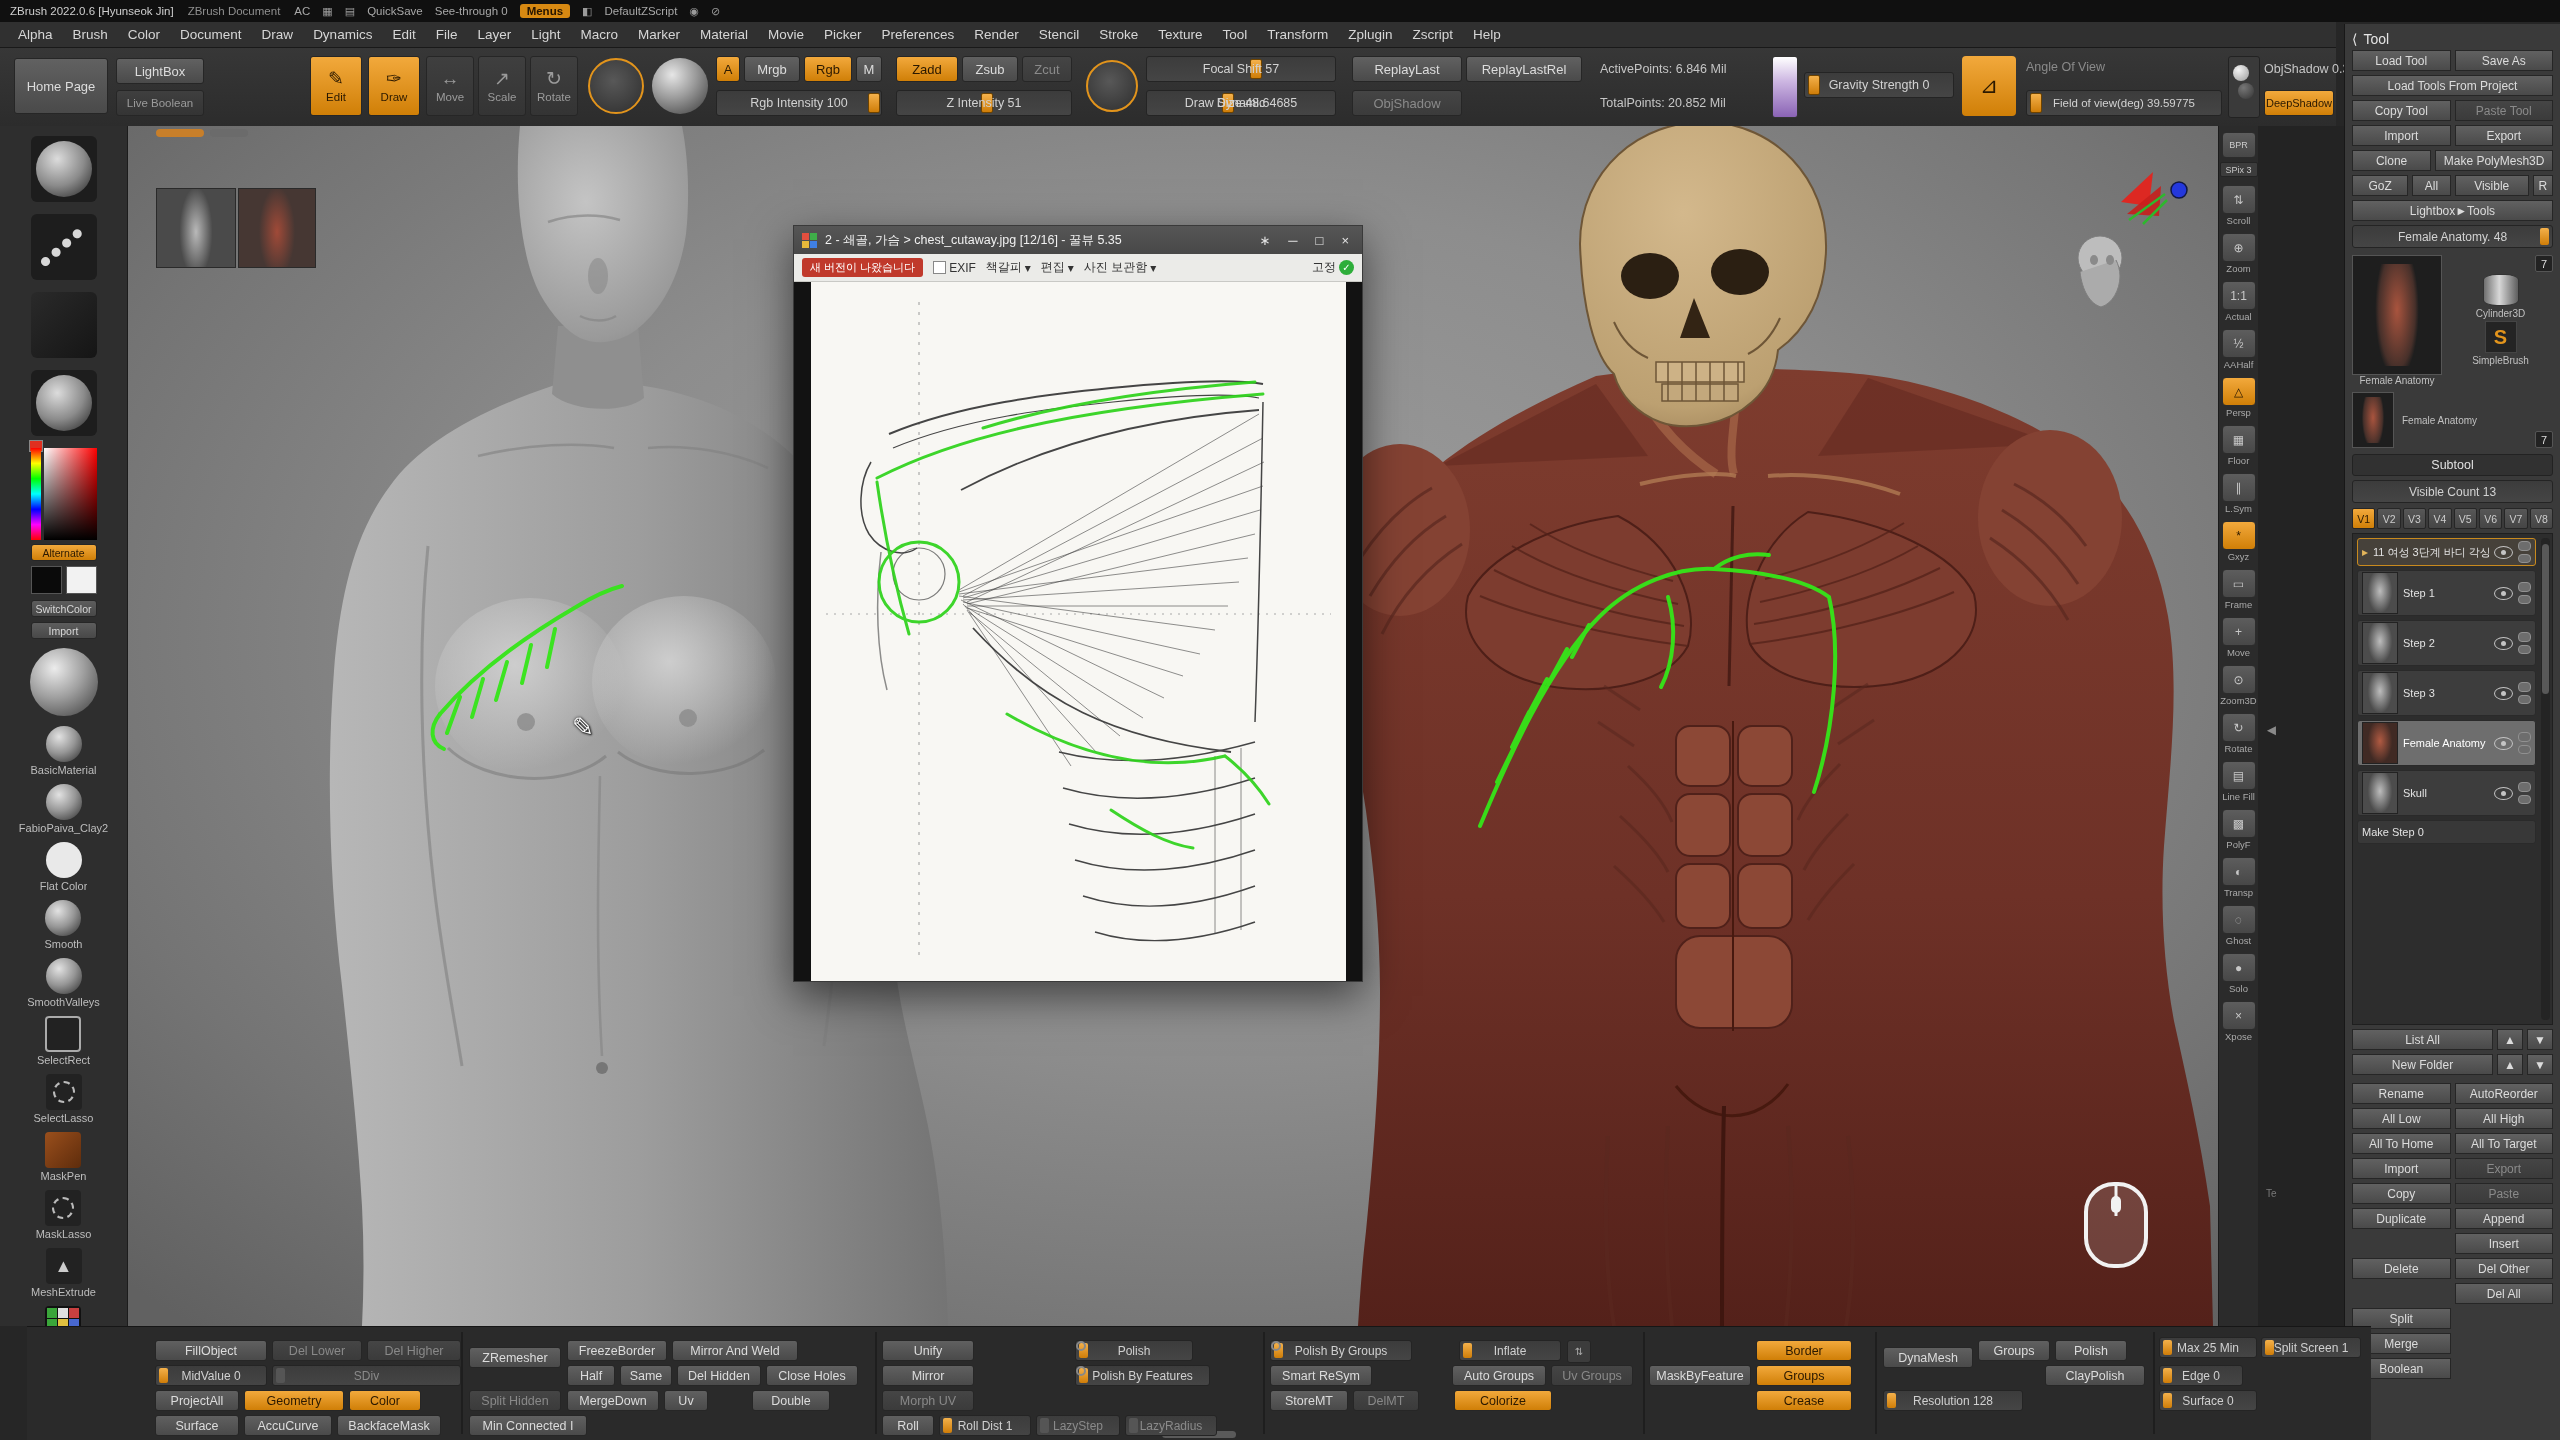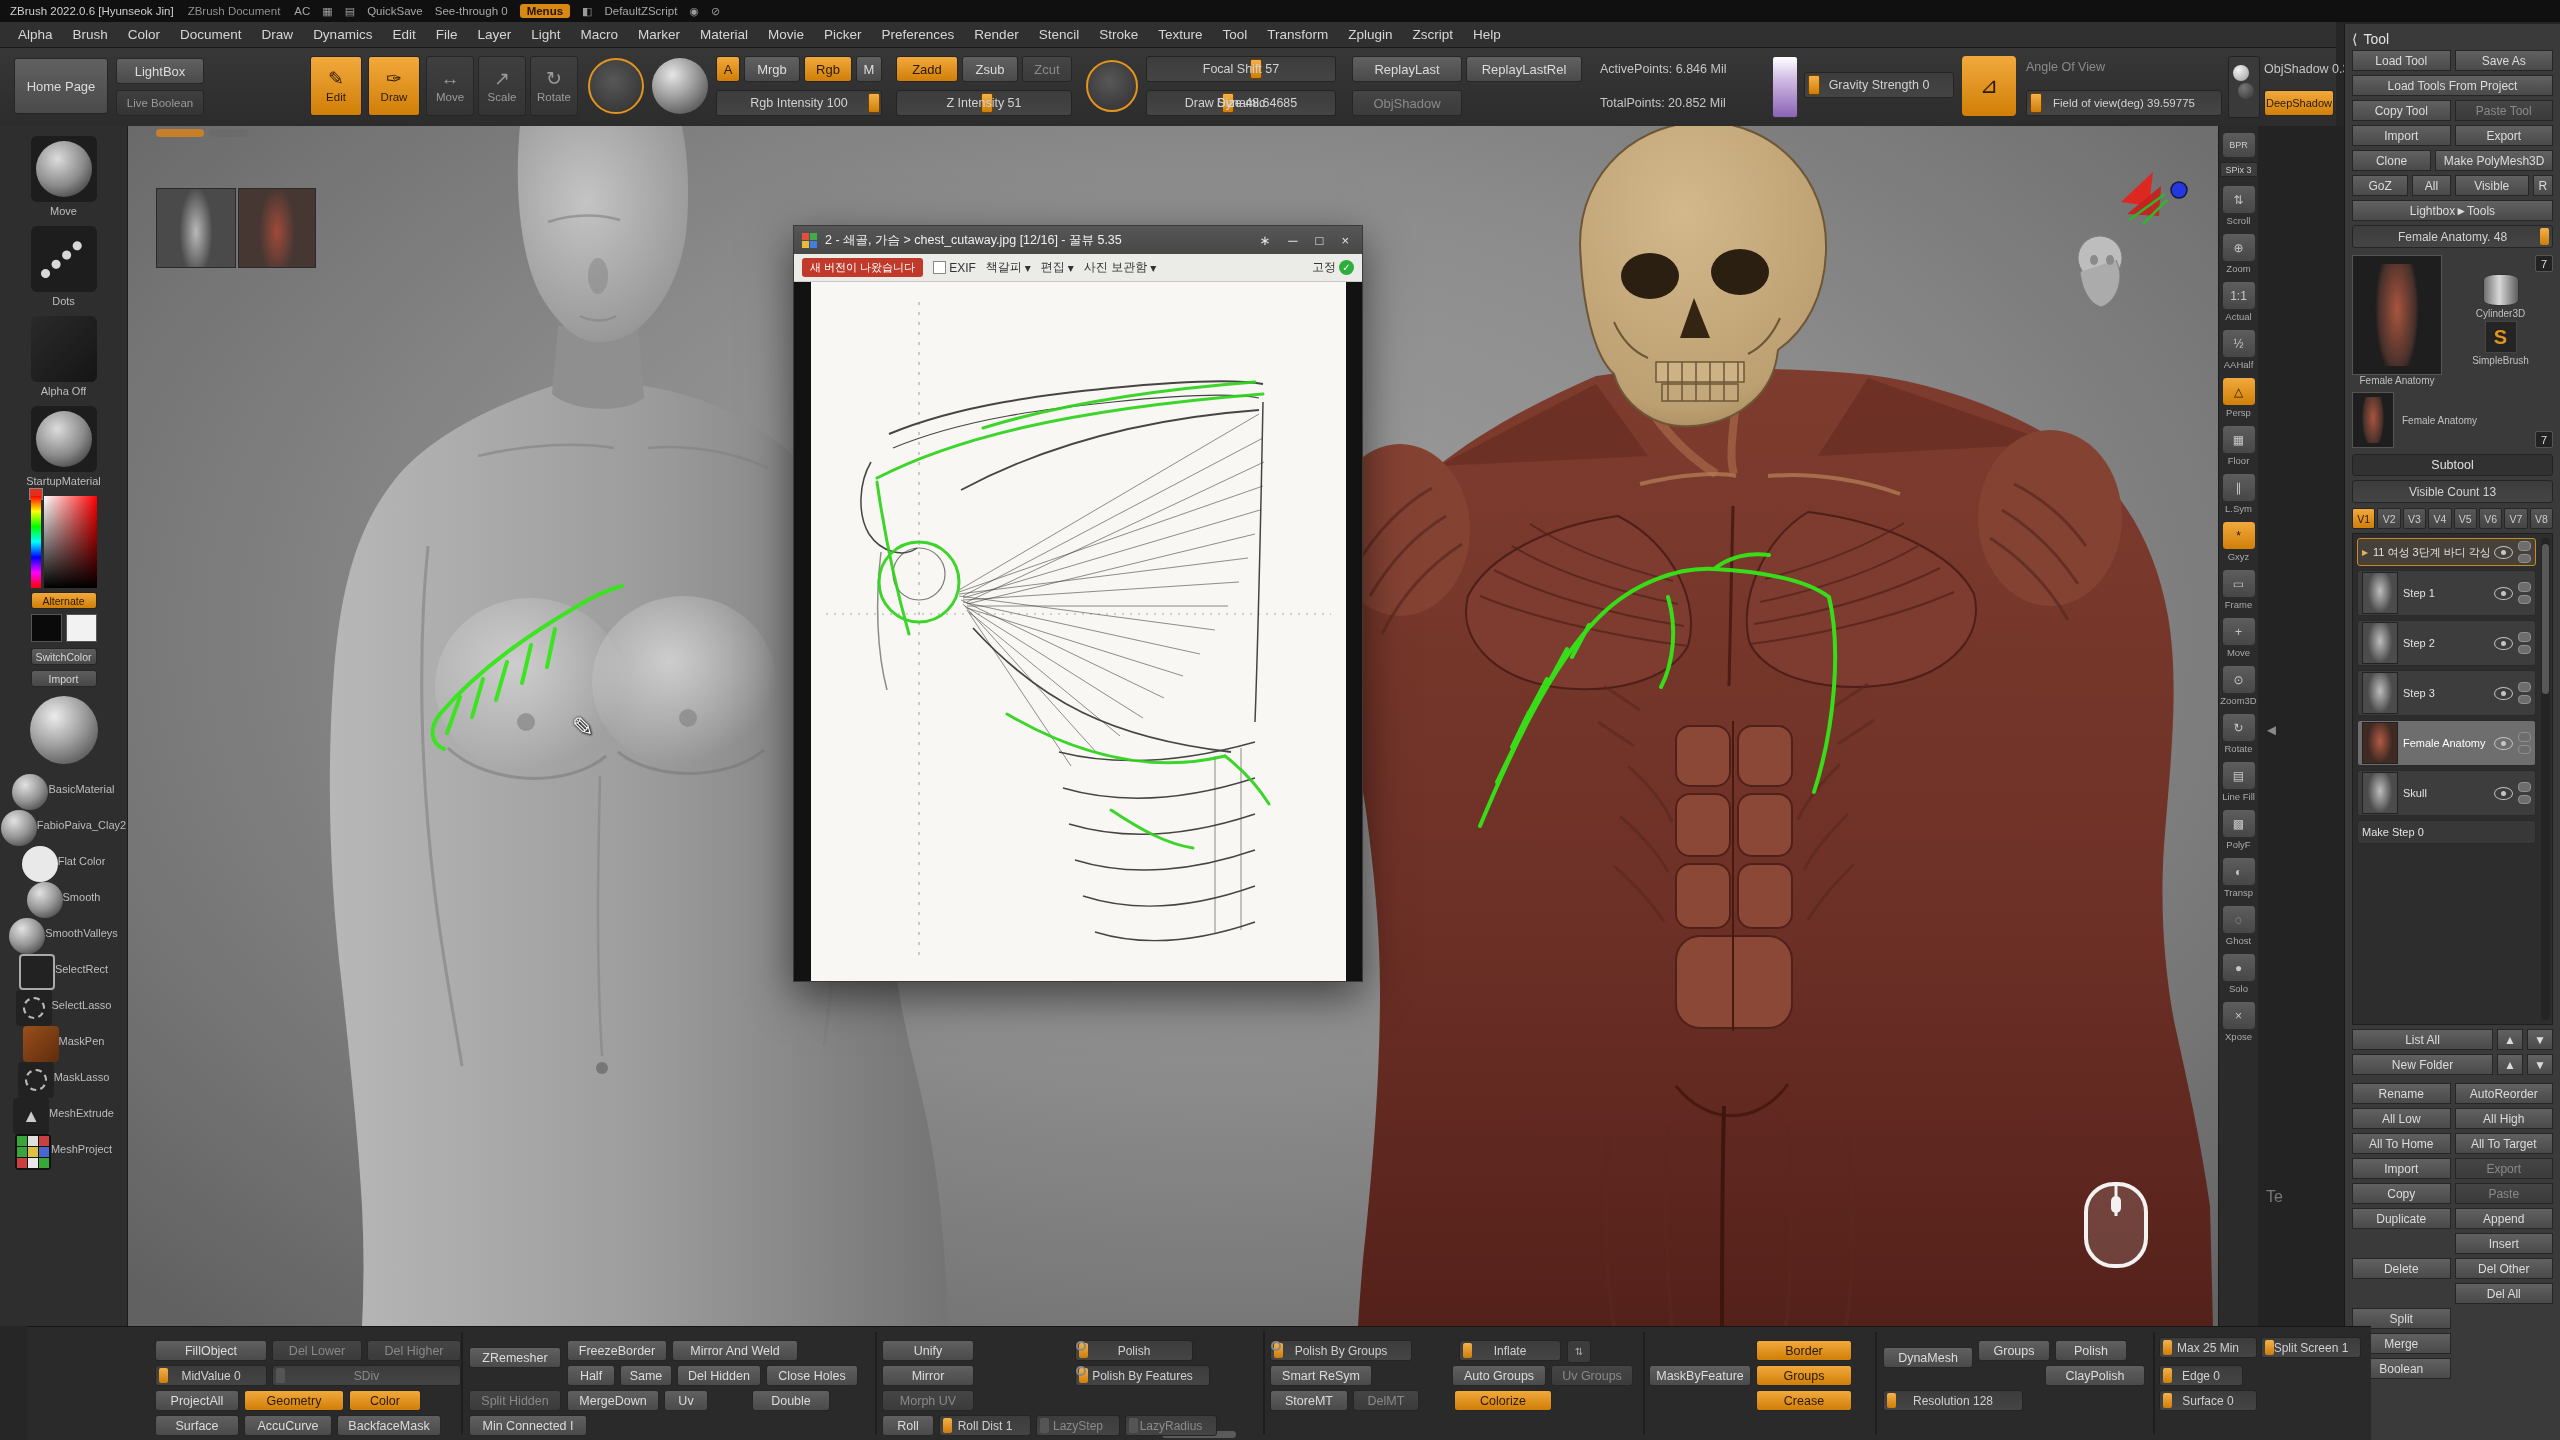--- a/index.html
+++ b/index.html
@@ -72,21 +72,21 @@
     background:linear-gradient(to top,#000,rgba(0,0,0,0)),linear-gradient(to right,#fff,#f00);}
   .cp .cur{position:absolute;left:-2px;top:-8px;width:12px;height:10px;background:#e03020;border:1px solid #888;}
   .pal-btn{width:66px;height:17px;flex:none;display:flex;align-items:center;justify-content:center;
     font-size:10.5px;border-radius:3px;margin-bottom:5px;background:linear-gradient(#5d5d5d,#484848);
     border:1px solid #262626;color:#d8d8d8;box-sizing:border-box;}
   .pal-btn.orange{background:linear-gradient(#f2a93c,#d07f07);color:#2b1900;}
   .sw-row{display:flex;gap:4px;margin-bottom:6px;flex:none;}
   .sw{width:31px;height:28px;border:1px solid #555;box-sizing:border-box;}
   .big-sphere{width:68px;height:68px;border-radius:50%;flex:none;margin:4px 0 10px;
     background:radial-gradient(circle at 36% 30%,#ececec,#a0a0a0 45%,#4a4a4a 90%);}
-  .pal-slot{display:flex;align-items:center;flex:none;}
+  .pal-slot{display:flex;flex-direction:column;align-items:center;flex:none;}
   .pal-ico{width:36px;height:36px;border-radius:4px;position:relative;flex:none;}
   .ico-sphere{background:radial-gradient(circle at 36% 30%,#e2e2e2,#969696 48%,#3e3e3e 90%);border-radius:50%;}
   .ico-flat{background:#e9e9e9;border-radius:50%;}
   .ico-rect{background:#222;border:2px solid #aaa;box-sizing:border-box;}
   .ico-lasso{background:#222;border-radius:4px;}
   .ico-lasso::after{content:"";position:absolute;inset:7px;border:2px dashed #bbb;border-radius:50%;}
   .ico-pen{background:linear-gradient(135deg,#9a4f1c,#5e2c0c);border-radius:4px;}
   .ico-extrude{background:#222;border-radius:4px;color:#ccc;display:flex;align-items:center;justify-content:center;font-size:18px;}
   .ico-grid{background:#111;display:grid;grid-template-columns:repeat(3,1fr);gap:1px;padding:2px;box-sizing:border-box;}
   .ico-grid i{display:block;}
@@ -123,21 +123,21 @@
   .strip-spix{width:36px;height:13px;background:#3c3c3c;border:1px solid #242424;border-radius:2px;
     font-size:9px;color:#c8c8c8;display:flex;align-items:center;justify-content:center;margin:4px 0 8px;flex:none;}
   .strip-item{display:flex;flex-direction:column;align-items:center;margin-bottom:7px;flex:none;}
   .strip-ico{width:32px;height:27px;border-radius:4px;background:linear-gradient(#5d5d5d,#474747);
     border:1px solid #2c2c2c;color:#c8c8c8;font-size:12px;display:flex;align-items:center;justify-content:center;}
   .strip-ico.active{background:linear-gradient(#f2a93c,#d07f07);color:#2b1900;}
   .strip-label{font-size:9.5px;color:#aaa;margin-top:1px;}
   
   .gutter{position:absolute;left:2258px;top:126px;width:86px;height:1204px;background:#232323;}
   .gutter .chev{position:absolute;left:6px;top:595px;color:#8a8a8a;font-size:15px;}
-  .gutter .hint{position:absolute;left:8px;top:1062px;color:#787878;font-size:16px;}
+  .gutter .hint{position:absolute;left:8px;top:1062px;color:#787878;font-size:10px;}
   
   .panel{position:absolute;left:2344px;top:24px;width:216px;height:1416px;background:#3a3a3a;
     border-left:1px solid #181818;box-sizing:border-box;padding:4px 7px;display:flex;flex-direction:column;}
   .p-header{height:22px;display:flex;align-items:center;gap:6px;font-size:14px;color:#e4e4e4;flex:none;}
   .t-row{display:flex;gap:4px;margin-bottom:4px;flex:none;}
   .t-btn{height:21px;display:flex;align-items:center;justify-content:center;font-size:12px;
     background:linear-gradient(#616161,#4a4a4a);border:1px solid #262626;border-radius:0;
     color:#dcdcdc;white-space:nowrap;overflow:hidden;box-sizing:border-box;}
   .t-btn.dim{background:linear-gradient(#454545,#3b3b3b);color:#8a8a8a;}
   .t-btn.ghost{visibility:hidden;}

